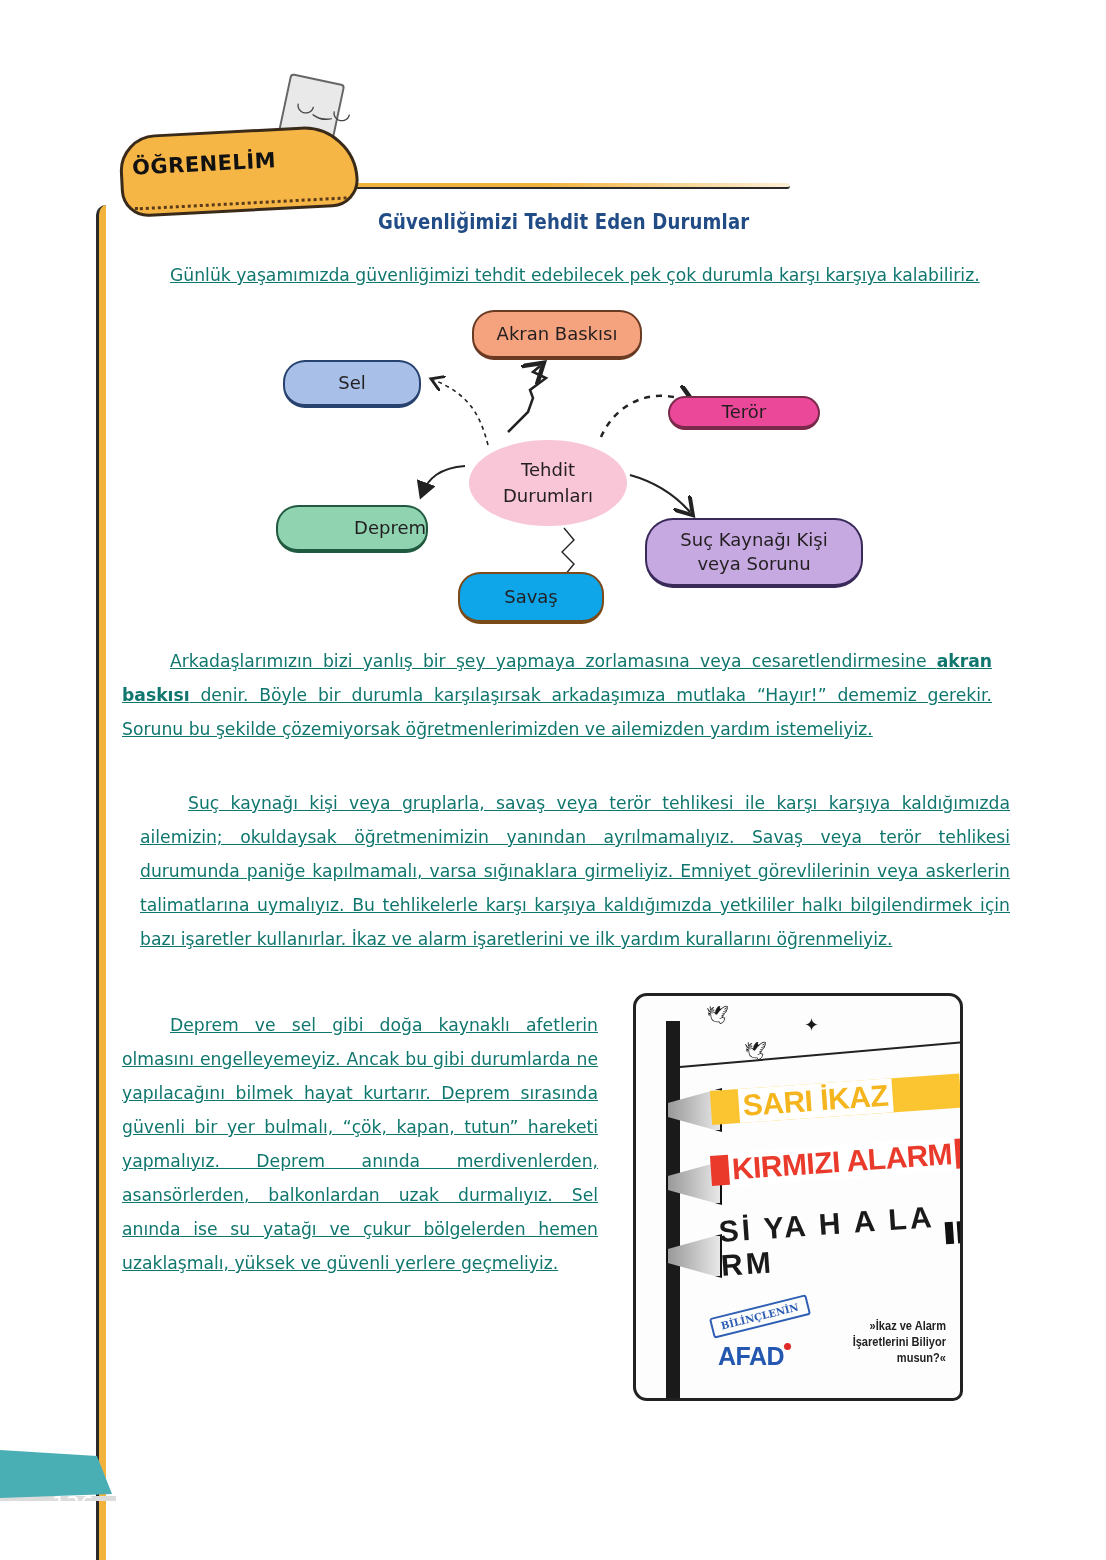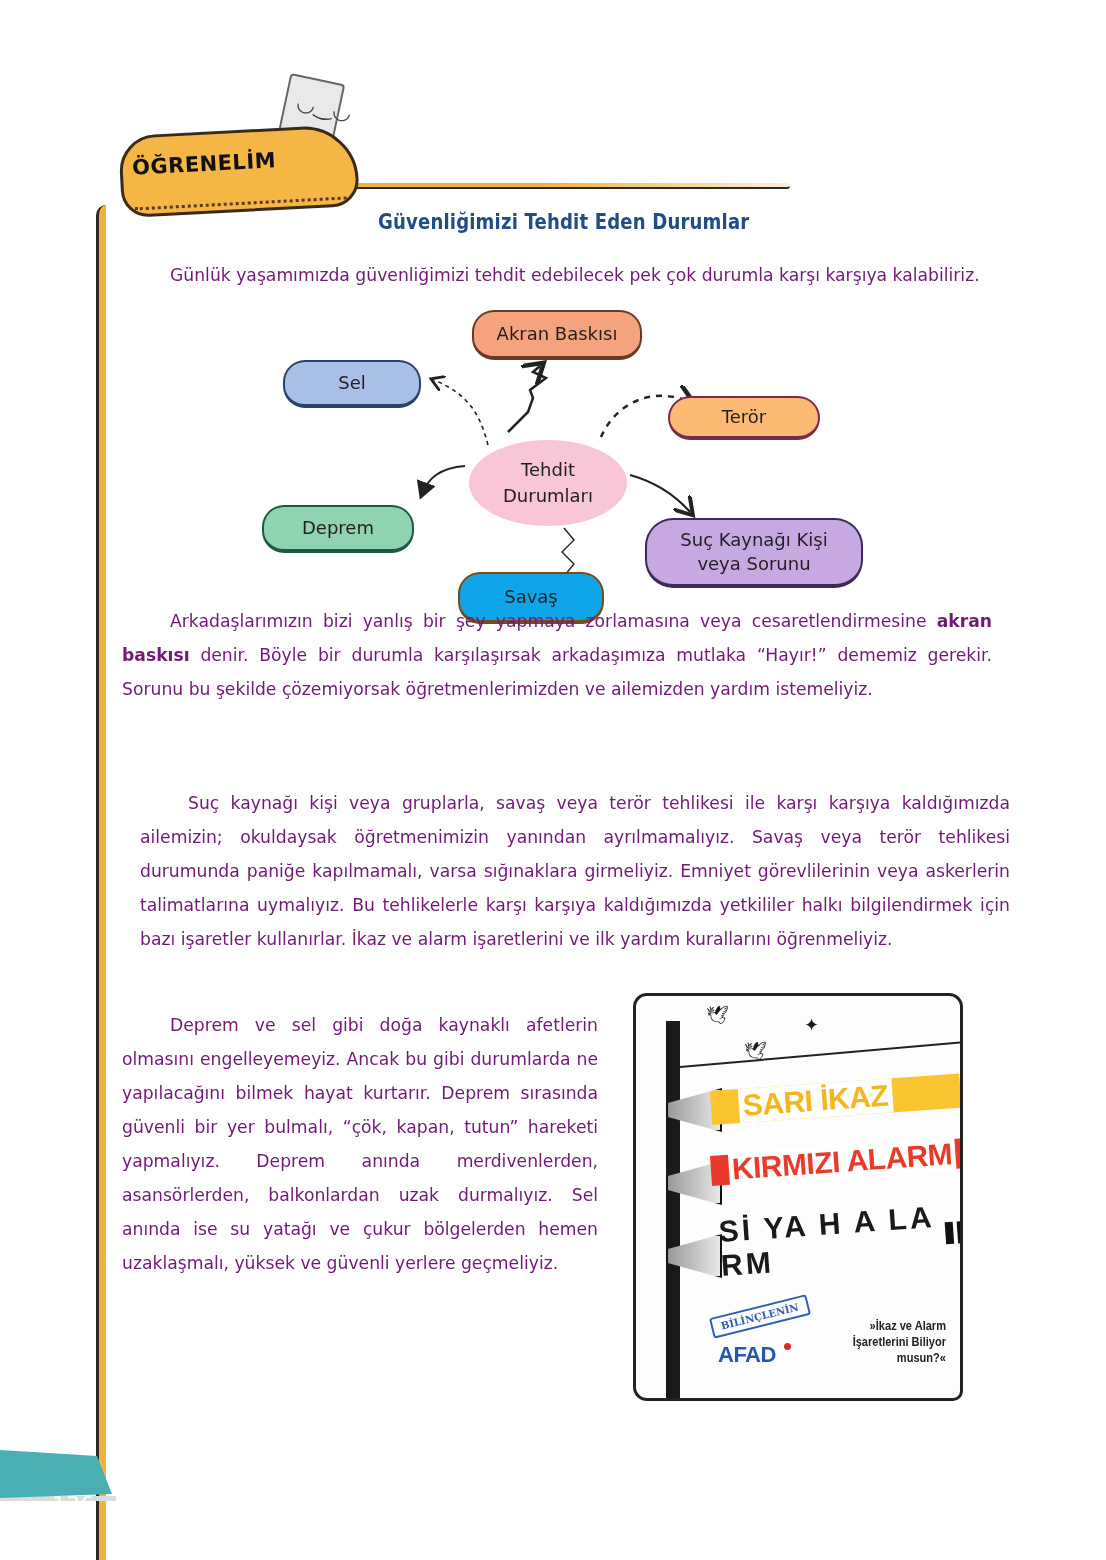--- a/index.html
+++ b/index.html
@@ -20,25 +20,25 @@
   .badge-label { position: absolute; left: 132px; top: 152px; font-family: "DejaVu Sans", sans-serif;
     font-weight: bold; font-size: 21px; letter-spacing: 0.5px; color: #111; transform: rotate(-3deg); }
   .book { position: absolute; left: 282px; top: 78px; width: 56px; height: 76px;
     background: #e9e9e9; border: 2px solid #666; border-radius: 4px; transform: rotate(12deg); }
   .book-face { position: absolute; left: 10px; top: 12px; font-size: 22px; color: #444; }
 
   .section-title { position: absolute; left: 378px; top: 210px; font-family: "DejaVu Sans", sans-serif;
     font-weight: bold; font-size: 21px; color: #214c86; letter-spacing: 0.2px; transform: scaleX(0.86); transform-origin: left; }
 
   .para { position: absolute; font-family: "DejaVu Sans", sans-serif; font-size: 17.2px;
-    line-height: 34px; color: #701a75; text-align: justify; }
+    line-height: 34px; color: #0f766e; text-align: justify; text-decoration: underline; }
   .para .indent { display: inline-block; width: 48px; }
   .para b { font-weight: bold; }
   #p1 { left: 122px; top: 258px; width: 870px; }
-  #p2 { left: 122px; top: 604px; width: 870px; }
+  #p2 { left: 122px; top: 644px; width: 870px; }
   #p3 { left: 140px; top: 786px; width: 870px; }
   #p4 { left: 122px; top: 1008px; width: 476px; }
 
   
   .node { position: absolute; display: flex; align-items: center; justify-content: center;
     text-align: center; font-size: 18px; line-height: 24px; color: #231f20;
     border-radius: 22px; border: 2px solid #333; border-bottom-width: 4px; }
   .center-node { position: absolute; left: 469px; top: 440px; width: 158px; height: 86px;
     border-radius: 50%; background: #f8c6d6; display: flex; align-items: center; justify-content: center;
     text-align: center; font-size: 18px; line-height: 26px; color: #231f20; }
@@ -57,21 +57,21 @@
   .banner-yellow span { background: #fff; color: #f5b51e; font-size: 30px; padding: 0 4px; margin-left: 28px; letter-spacing: -0.5px; }
   .banner-red { left: 75px; top: 160px; width: 255px; height: 30px; background: #ea3a2b; }
   .banner-red span { background: #fff; color: #ea3a2b; font-size: 30px; padding: 0 3px; margin-left: 18px; letter-spacing: -0.5px; }
   .banner-black { left: 70px; top: 238px; width: 260px; height: 32px; }
   .banner-black span { color: #1a1a1a; font-size: 30px; letter-spacing: 3px; padding-left: 14px; }
   .blk { display: inline-block; width: 10px; height: 22px; background: #111; margin-left: 4px; }
   .stamp { position: absolute; left: 74px; top: 310px; padding: 3px 8px; border: 2px solid #2f5fb5;
     color: #2f5fb5; font-family: "DejaVu Serif", serif; font-size: 10px; font-weight: bold;
     transform: rotate(-14deg); border-radius: 3px; }
   .afad { position: absolute; left: 82px; top: 346px; font-family: "Liberation Sans", sans-serif;
-    font-weight: bold; font-size: 22px; color: #2458b0; letter-spacing: -0.5px; }
+    font-weight: bold; font-size: 25px; color: #2458b0; letter-spacing: -0.5px; }
   .afad-dot { position: absolute; left: 148px; top: 347px; width: 7px; height: 7px; border-radius: 50%; background: #e02a2a; }
   .poster-q { position: absolute; left: 180px; top: 322px; width: 130px; font-family: "Liberation Sans", sans-serif;
     font-weight: bold; font-size: 13px; line-height: 16px; color: #222; text-align: right; transform: scaleX(0.85); transform-origin: right; }
 
   .page-tab { position: absolute; left: 0; top: 1450px; width: 112px; height: 48px;
     background: #4aaeb5; clip-path: polygon(0 0, 97px 6px, 112px 44px, 0 48px); }
   .page-tab-shadow { position: absolute; left: 0; top: 1496px; width: 116px; height: 5px; background: #dcdcdc; }
   .page-num { position: absolute; left: 52px; top: 1460px; font-family: "DejaVu Sans", sans-serif;
     font-size: 22px; color: #ffffff; margin-top: 32px; }
 </style>
@@ -110,24 +110,24 @@
 <div class="center-node">
     <span style="width:110px">Tehdit Durumları</span>
   </div>
 
 <div class="node" style="left:472px;top:310px;width:170px;height:50px;background:#f5a37e;border-color:#6b3a22;">
     <span>Akran Baskısı</span>
   </div>
 <div class="node" style="left:283px;top:360px;width:138px;height:48px;background:#a8bfe8;border-color:#27426e;">
     <span>Sel</span>
   </div>
-<div class="node" style="left:668px;top:396px;width:152px;height:44px;background:#fdba74;border-color:#7a2a4a;">
+<div class="node" style="left:668px;top:396px;width:152px;height:34px;background:#ec4899;border-color:#7a2a4a;">
     <span>Terör</span>
   </div>
-<div class="node" style="left:262px;top:505px;width:152px;height:48px;background:#8fd3b0;border-color:#1f5a40;">
+<div class="node" style="left:276px;top:505px;width:152px;height:48px;background:#8fd3b0;border-color:#1f5a40;justify-content:flex-end;">
     <span>Deprem</span>
   </div>
 <div class="node" style="left:645px;top:518px;width:218px;height:70px;background:#c6a9e0;border-color:#3a2a5a;border-radius:28px;">
     <span style="width:170px">Suç Kaynağı Kişi veya Sorunu</span>
   </div>
 <div class="node" style="left:458px;top:572px;width:146px;height:52px;background:#0ea5e9;border-color:#7a4a18;">
     <span>Savaş</span>
   </div>
 
 <p class="para" id="p2"><span class="indent"></span><span>Arkadaşlarımızın bizi yanlış bir şey yapmaya zorlamasına veya cesaretlendirmesine </span><b>akran baskısı</b><span> denir. Böyle bir durumla karşılaşırsak arkadaşımıza mutlaka “Hayır!” dememiz gerekir. Sorunu bu şekilde çözemiyorsak öğretmenlerimizden ve ailemizden yardım istemeliyiz.</span></p>

